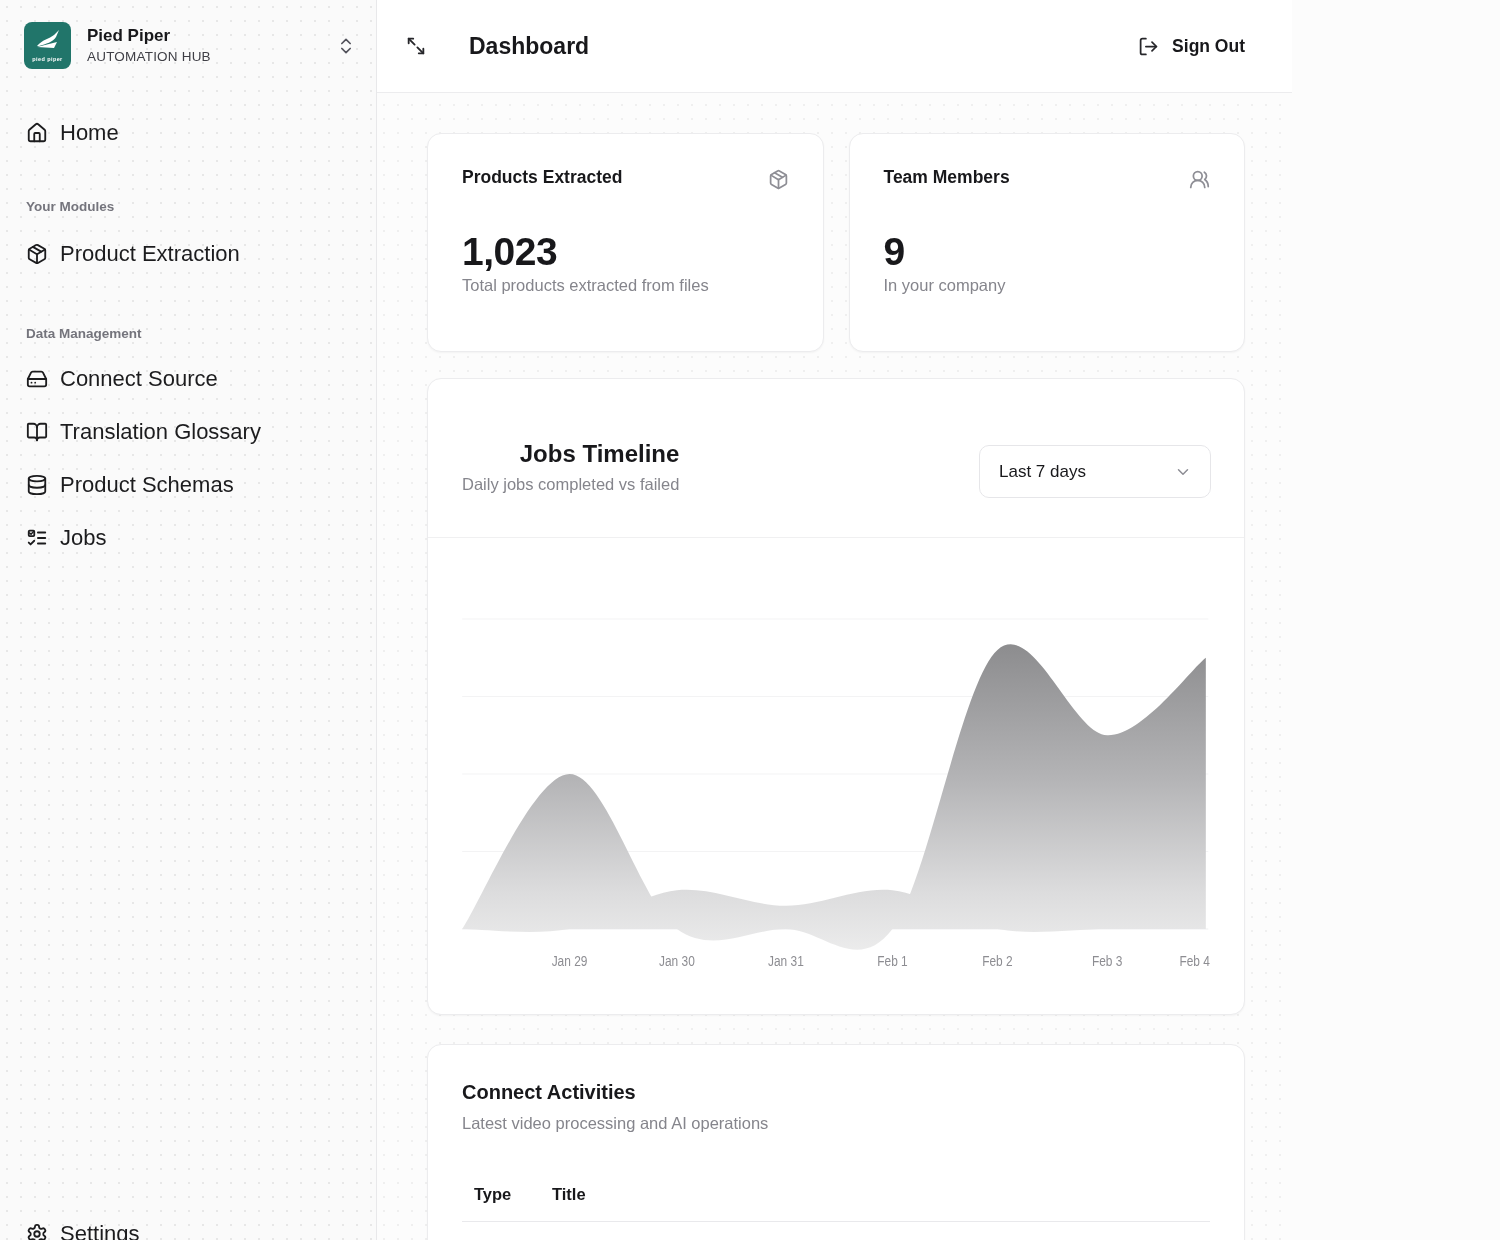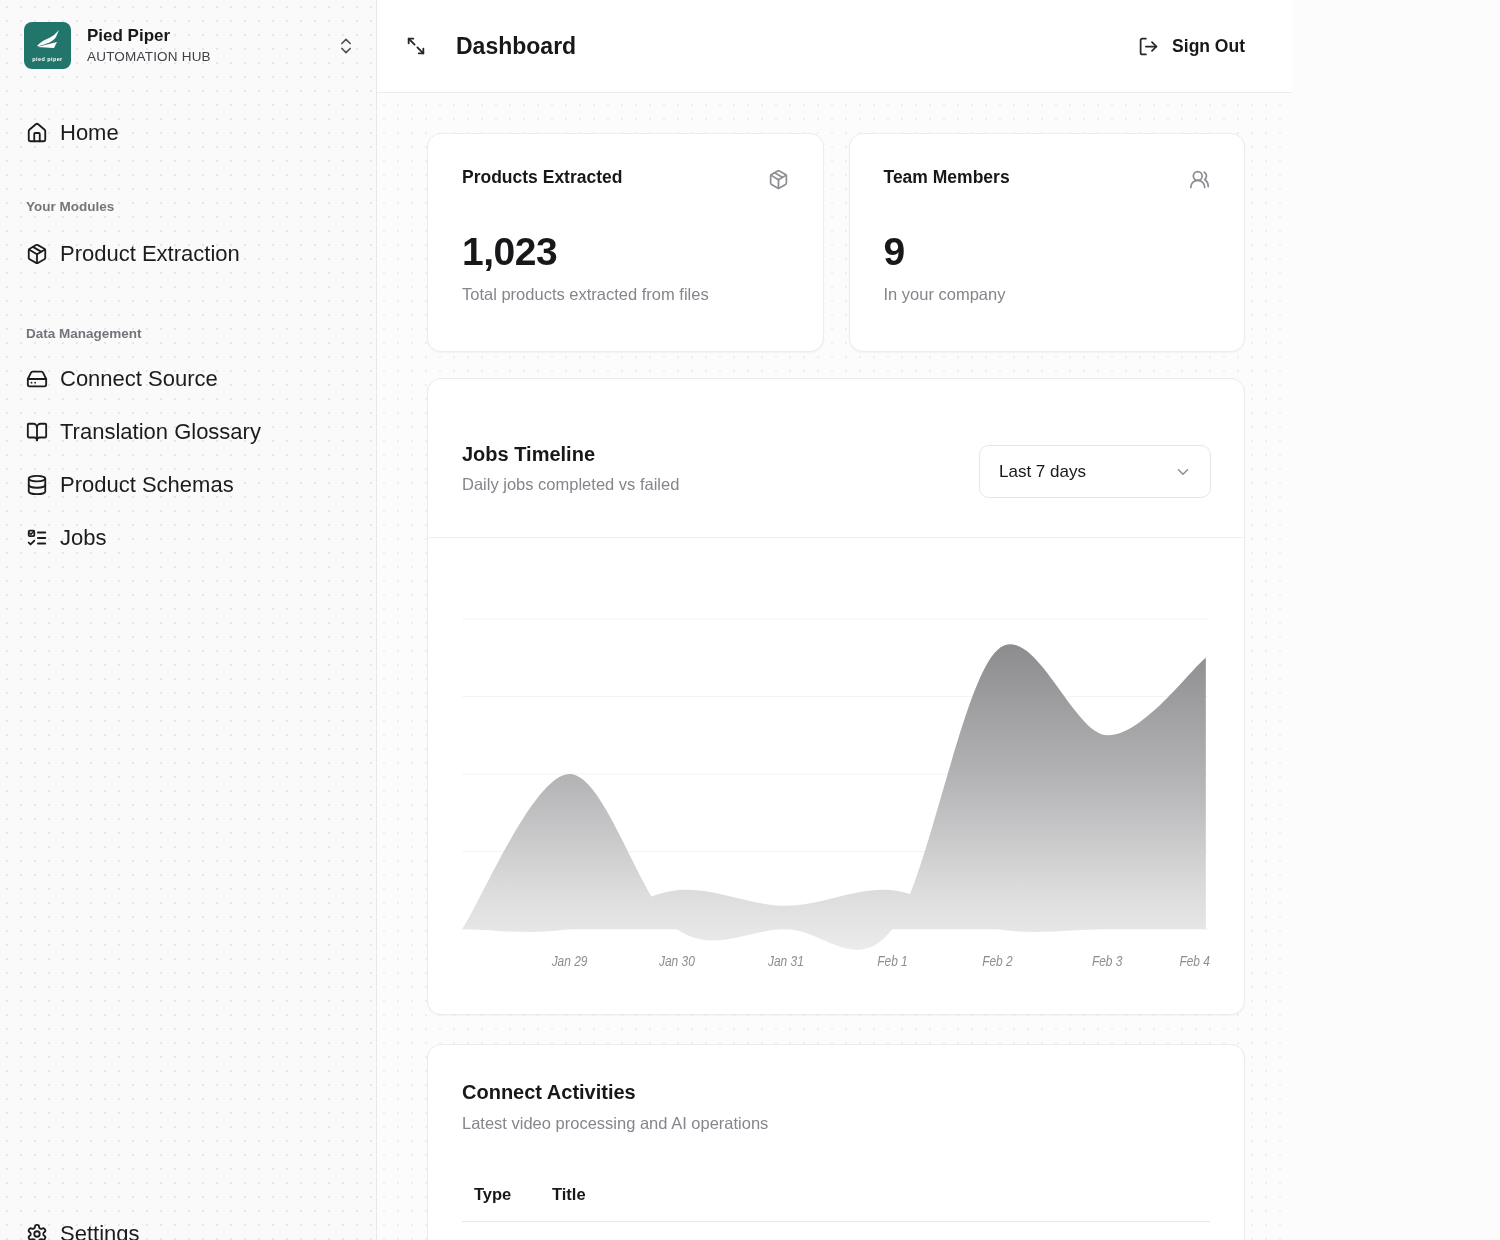--- a/index.html
+++ b/index.html
@@ -39,49 +39,49 @@
 
   
   .main { flex:1; display:flex; flex-direction:column; min-width:0;
     background-image:radial-gradient(#efefef 1px, transparent 1.2px);
     background-size:14px 14px; }
   .main-header { height:93px; flex:0 0 93px; background:#ffffff;
     border-bottom:1px solid #ececee; display:flex; align-items:center;
     padding:0 47px 0 28px; }
   .expand-btn { width:24px; height:24px; color:#26262a; cursor:pointer;
     display:flex; align-items:center; }
-  .page-title { font-size:23px; font-weight:700; margin-left:27px; }
+  .page-title { font-size:23px; font-weight:700; margin-left:40px; }
   .signout { margin-left:auto; display:flex; align-items:center; cursor:pointer; }
   .signout-icon { width:21px; height:21px; color:#26262a; display:flex; }
   .signout-label { margin-left:13px; font-size:17.5px; font-weight:600; }
 
   .content { padding:40px 47px 0 50px; }
   .card { background:#ffffff; border:1px solid #ececee; border-radius:14px;
     box-shadow:0 1px 2px rgba(0,0,0,.04); }
 
   .stats-row { display:flex; gap:25px; }
   .stat-card { flex:1; height:219px; padding:33px 34px; }
   .stat-top { display:flex; align-items:flex-start; justify-content:space-between;gap:46px; }
   .stat-title { font-size:17.5px; font-weight:600; }
   .stat-icon { width:21px; height:21px; color:#8e8e95; display:flex; margin-top:2px; }
   .stat-value { font-size:39px; font-weight:700; letter-spacing:-.5px; margin-top:42px; line-height:40px; }
-  .stat-caption { margin-top:13px; font-size:16.5px; color:#85858c; }
+  .stat-caption { margin-top:4px; font-size:16.5px; color:#85858c; }
 
   .timeline-card { margin-top:26px; height:637px; overflow:hidden; }
   .timeline-head { height:159px; padding:62px 33px 0 34px; display:flex;
     justify-content:space-between; align-items:flex-start;
     border-bottom:1px solid #f0f0f1; }
-  .tl-title { font-size:20px; font-weight:700; line-height:26px; }
+  .tl-title { font-size:24px; font-weight:700; line-height:26px;text-align:right; }
   .tl-subtitle { font-size:16.5px; color:#85858c; margin-top:8px; }
   .range-select { display:flex; align-items:center; justify-content:space-between;
     width:232px; height:53px; padding:0 18px 0 19px; border:1px solid #e6e6e9;
     border-radius:10px; background:#fff; cursor:pointer; margin-top:4px;gap:24px; }
   .range-label { font-size:17px; }
   .range-chevron { width:18px; height:18px; color:#8e8e95; display:flex; }
-  .chart-wrap { height:478px;font-style:italic; }
+  .chart-wrap { height:478px; }
   .chart-wrap svg { display:block; width:100%; height:478px; }
   .grid-line { stroke:#f2f2f3; stroke-width:1; }
   .grid-zero { stroke:#ededee; stroke-width:1; }
   .tick-label { fill:#8d8d92; font-size:15px; font-family:"Liberation Sans",sans-serif; }
 
   .activities-card { margin-top:29px; height:400px; padding:34px 34px 0; }
   .ra-title { font-size:20px; font-weight:700; line-height:26px; }
   .ra-subtitle { font-size:16.5px; color:#85858c; margin-top:9px; }
   .ra-table-head { display:flex; margin-top:52px; padding:0 12px; }
   .ra-col-type { width:78px; font-size:16.5px; font-weight:600; }

